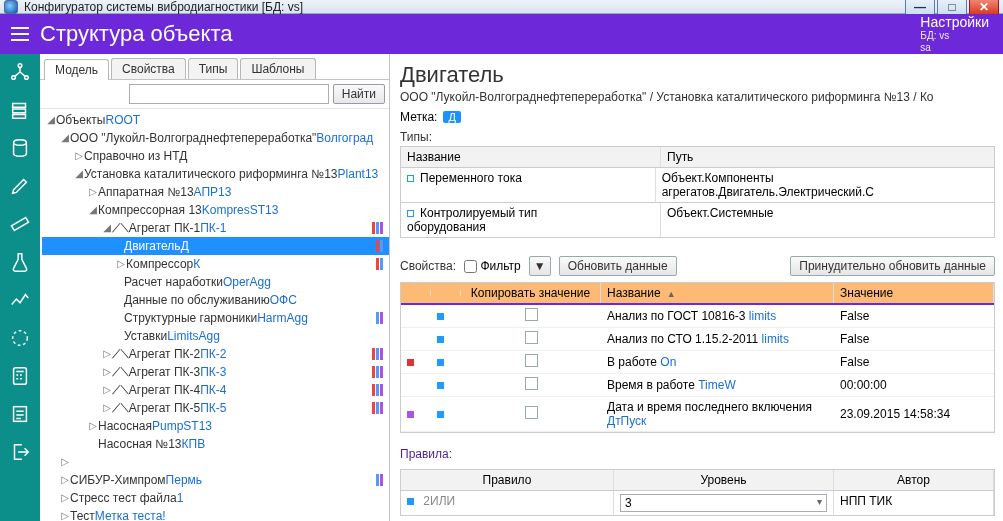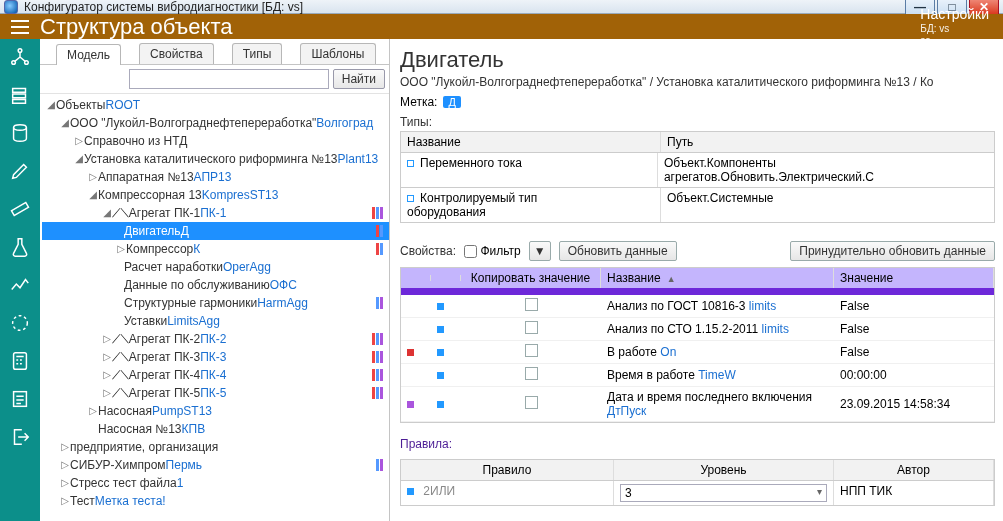--- a/index.html
+++ b/index.html
@@ -3,34 +3,34 @@
 <meta charset="utf-8">
 <style>
 *{box-sizing:border-box;margin:0;padding:0;font-family:"Segoe UI",Arial,sans-serif;font-size:12px}
 body{width:1003px;height:521px;overflow:hidden;background:#fff;display:flex;flex-direction:column}
 .titlebar{height:14px;background:linear-gradient(#eef3f8,#d9e4ef);border-bottom:1px solid #99aabb;display:flex;align-items:center;padding:0 4px}
 .titlebar .ticon{width:14px;height:14px;margin-right:6px;display:inline-block;border:1px solid #56a;border-radius:3px;background:radial-gradient(circle at 40% 40%,#8cf,#05a)}
 .titlebar .ttext{flex:1;color:#222}
 .wbtns{display:flex;gap:2px}
 .wbtn{width:30px;height:18px;border:1px solid #5a7ca5;background:linear-gradient(#eaf2fb,#cadef2);display:flex;align-items:center;justify-content:center;font-weight:bold;color:#234;border-radius:2px}
 .wbtn.close{background:linear-gradient(#f08b7a,#d9341a);border-color:#a12;color:#fff}
-.hdr{height:25px;background:#a16207;color:#fff;display:flex;align-items:center}
+.hdr{height:40px;background:#6d28d9;color:#fff;display:flex;align-items:center}
 .burger{width:40px;height:40px;display:flex;align-items:center;justify-content:center}
 .burger .b{display:flex;flex-direction:column;gap:4px}
 .burger .b span{width:18px;height:2px;background:#fff}
 .ptitle{font-size:22px;font-weight:300;flex:1}
 .settings{padding:0 14px;text-align:left;line-height:1.2}
 .settings .h{font-size:14px}
 .settings .s{font-size:10px;opacity:.9}
 .main{flex:1;display:flex;overflow:hidden}
 .rail{width:40px;background:#0c8f8a;display:flex;flex-direction:column;align-items:center;padding-top:4px;gap:10px}
 .ricon{width:28px;height:28px;color:#fff;display:flex;align-items:center;justify-content:center}
 .ricon svg{width:22px;height:22px;stroke:#fff;fill:none;stroke-width:1.6}
 .left{width:350px;border-right:1px solid #c4c4c4;display:flex;flex-direction:column;overflow:hidden}
-.tabs{display:flex;gap:18px;padding:4px 16px 0;background:#fff;border-bottom:1px solid #c4c4c4}
+.tabs{display:flex;gap:2px;padding:4px 4px 0;background:#fff;border-bottom:1px solid #c4c4c4}
 .tab{padding:3px 10px;border:1px solid #b7b7b7;border-bottom:none;background:#f3f3f3;border-radius:3px 3px 0 0;color:#333}
 .tab.active{background:#fff;position:relative;top:1px}
 .findrow{padding:4px;display:flex;justify-content:flex-end;border-bottom:1px solid #e3e3e3}
 .findrow input{width:200px;height:20px;border:1px solid #aab;padding:0 4px}
 .findrow button{height:20px;margin-left:4px;padding:0 8px;border:1px solid #99a;background:linear-gradient(#fafafa,#e7e7e7);border-radius:2px;color:#333}
 .tree{flex:1;overflow:auto;padding:2px 0 12px 2px}
 .tn{white-space:nowrap;height:18px;line-height:18px;display:flex;align-items:center;position:relative;padding-right:6px}
 .tn .arw{width:10px;text-align:center;color:#777;font-size:10px;display:inline-block}
 .tn .txt{color:#333}
 .tn .alias{color:#1a6fd1;}
@@ -59,21 +59,21 @@
 .sq.violet{border-color:#a5d;background:#a5d}
 .link{color:#1a6fd1}
 .propbar{display:flex;align-items:center;gap:8px;margin-top:18px}
 .propbar .lbl{color:#333}
 .propbar input[type=checkbox]{vertical-align:middle}
 .btn{padding:2px 8px;border:1px solid #9aa;background:linear-gradient(#fafafa,#e6e6e6);border-radius:2px;color:#333}
 .iconbtn{width:22px;padding:2px 0;text-align:center}
 .propbar .spacer{flex:1}
 .ptable{margin-top:6px;border:1px solid #ccc}
 .ptable .hrow,.ptable .drow{display:flex;align-items:center}
-.ptable .hrow{background:#c4b5fd;border-bottom:7px solid #6d28d9}
+.ptable .hrow{background:#fdba74;border-bottom:2px solid #6d28d9}
 .ptable .hrow>div,.ptable .drow>div{padding:3px 6px}
 .cA{width:30px}
 .cB{width:30px}
 .cC{width:140px;text-align:center}
 .cD{flex:1}
 .cE{width:160px}
 .ptable .hrow>div{border-right:1px solid #ddd}
 .ptable .drow{border-bottom:1px solid #f0f0f0}
 .chk{width:13px;height:13px;border:1px solid #9aa;display:inline-block;background:#fff}
 .ruleslbl{margin-top:14px;color:#4c1d95}
@@ -290,21 +290,20 @@
           <span class="txt">Насосная</span>
           <span class="alias">PumpST13</span>
         </div>
       <div class="tn" style="padding-left:46px">
           <span class="arw"></span>
           <span class="txt">Насосная №13</span>
           <span class="alias">КПВ</span>
         </div>
       <div class="tn" style="padding-left:18px">
           <span class="arw">▷</span>
-          <span class="txt">предприятие, организация</span>
         </div>
       <div class="tn" style="padding-left:18px">
           <span class="arw">▷</span>
           <span class="txt">СИБУР-Химпром</span>
           <span class="alias">Пермь</span>
           <span class="marks">
             <span class="mk b"></span>
             <span class="mk v"></span>
           </span>
         </div>
@@ -329,21 +328,21 @@
       <span>Метка:</span>
       <span class="badge">Д</span>
     </div>
     <div class="tylabel">Типы:</div>
     <div class="tyhead">
       <div class="c1">Название</div>
       <div class="c2">Путь</div>
     </div>
     <div class="tyrow">
       <div class="c1"><span class="sq"></span><span>Переменного тока</span></div>
-      <div class="c2"><span>Объект.Компоненты агрегатов.Обновить.Электрический.С</span></div>
+      <div class="c2"><span>Объект.Компоненты агрегатов.Двигатель.Электрический.С</span></div>
     </div>
     <div class="tyrow">
       <div class="c1"><span class="sq"></span><span>Контролируемый тип оборудования</span></div>
       <div class="c2"><span>Объект.Системные</span></div>
     </div>
 
     <div class="propbar">
       <span class="lbl">Свойства:</span>
       <label><input type="checkbox" style=""> <span>Фильтр</span></label>
       <button class="btn iconbtn">▼</button>

